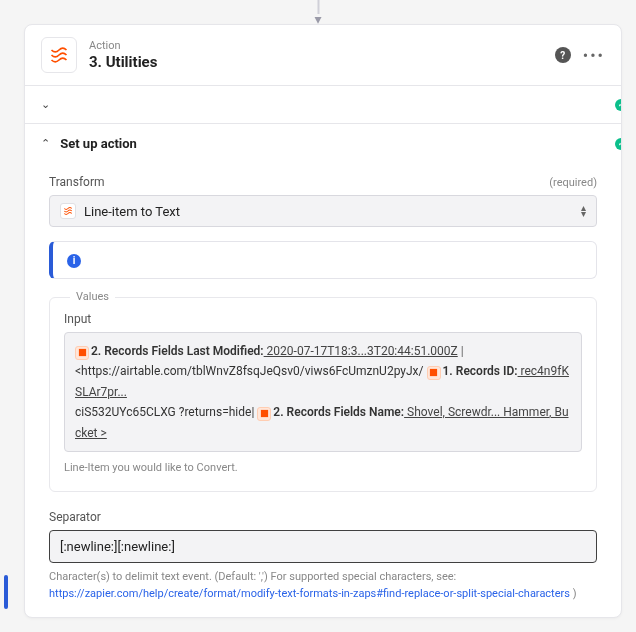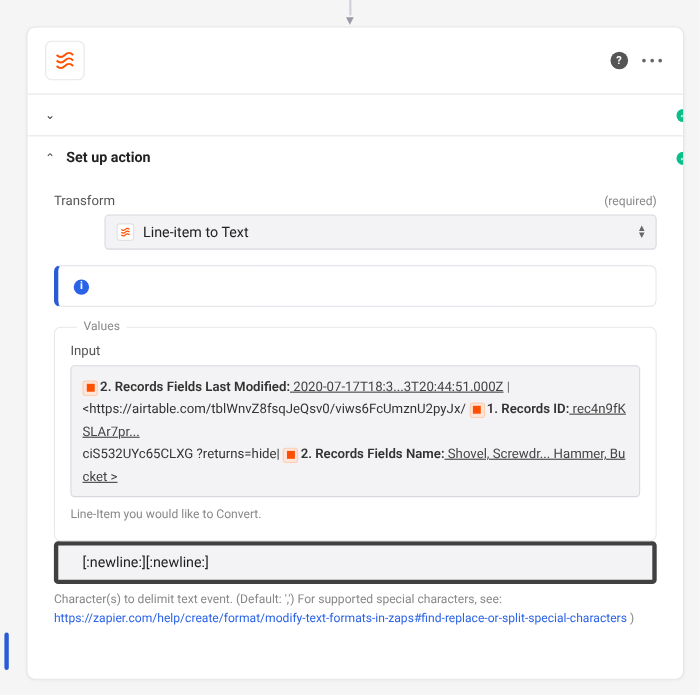--- a/index.html
+++ b/index.html
@@ -109,21 +109,20 @@
   }
   .field-label-row .req { color: #888; font-size: 11px; }
   .select-box {
     border: 1px solid #d8d8de;
     border-radius: 4px;
     background: #f3f3f5;
     display: flex; align-items: center;
     padding: 7px 10px;
     gap: 8px;
     cursor: pointer;
-    margin-left: 46px;
   }
   .select-box .mini-icon {
     width: 16px; height: 16px; border: 1px solid #e0e0e4; border-radius: 3px;
     display: flex; align-items: center; justify-content: center; color: #ff4f00; background: #fff;
   }
   .select-box .mini-icon svg { width: 10px; height: 10px; }
   .select-box .sel-label { font-size: 13px; color: #222; flex:1; }
   .select-box .caret { color:#666; font-size: 10px; display:flex; flex-direction:column; line-height:6px; }
   .info-box {
     margin-top: 14px;
@@ -177,24 +176,24 @@
     background: #ffe6d9; 
     border: 1px solid #ffcdb2;
   }
   .pill-icon svg { width: 9px; height: 9px; color:#ff4f00; }
   .pill-name { font-weight: 600; }
   .pill-value { color:#444;text-decoration:underline; }
   .pill-sep { color:#666; }
   .help-text { font-size: 11px; color: #888; margin-top: 8px; line-height: 1.4; }
   .sep-label { font-size: 12px; color: #555; margin-top: 18px; margin-bottom: 6px; }
   .sep-input {
-    border: 4px solid #404040;
+    border: 1px solid #404040;
     background: #f3f3f5;
     border-radius: 4px;
-    padding: 8px 22px;
+    padding: 8px 10px;
     font-size: 13px;
     color: #222;
   }
   .sep-help { font-size: 11px; color:#888; margin-top: 6px; line-height: 1.5; }
   .sep-help a { color:#2a63e8; text-decoration: none; }
   .left-strip {
     position:absolute; left:4px; top:575px; width:4px; height:34px; background:#2a5bd7; border-radius:2px;
   }
 </style>
 </head>
@@ -209,20 +208,24 @@
 
 <div class="card">
 
   <div class="card-header">
     <div class="app-icon">
       <svg viewBox="0 0 24 24" fill="none" stroke="currentColor" stroke-width="2">
         <path d="M3 6c3 3 6 3 9 0s6-3 9 0"></path>
           <path d="M3 12c3 3 6 3 9 0s6-3 9 0"></path>
           <path d="M3 18c3 3 6 3 9 0s6-3 9 0"></path>
       </svg>
+    </div>
+    <div class="header-titles">
+      <div class="sub">Action</div>
+      <div class="title">3. Utilities</div>
     </div>
     <div class="header-actions">
       <div class="help-icon">?</div>
       <div class="dots">•••</div>
     </div>
   </div>
 
   <div class="section-row">
     <span class="chev">⌄</span>
     <span class="check-badge">✓</span>
@@ -284,20 +287,21 @@
           <span class="pill-icon">
               <svg viewBox="0 0 10 10">
                 <rect x="1" y="1" width="8" height="8" fill="currentColor"></rect>
               </svg>
             </span><span class="pill-name">2. Records Fields Name:</span><span class="pill-value"> Shovel, Screwdr... Hammer, Bucket  &gt;</span>
         </span>
       </div>
       <div class="help-text">Line-Item you would like to Convert.</div>
     </div>
 
+    <div class="sep-label">Separator</div>
     <div class="sep-input">
       <span>[:newline:][:newline:]</span>
     </div>
     <div class="sep-help">
       <span>Character(s) to delimit text event. (Default: ',') For supported special characters, see: </span>
       <a href="#">https://zapier.com/help/create/format/modify-text-formats-in-zaps#find-replace-or-split-special-characters</a>
       <span>)</span>
     </div>
 
   </div>

